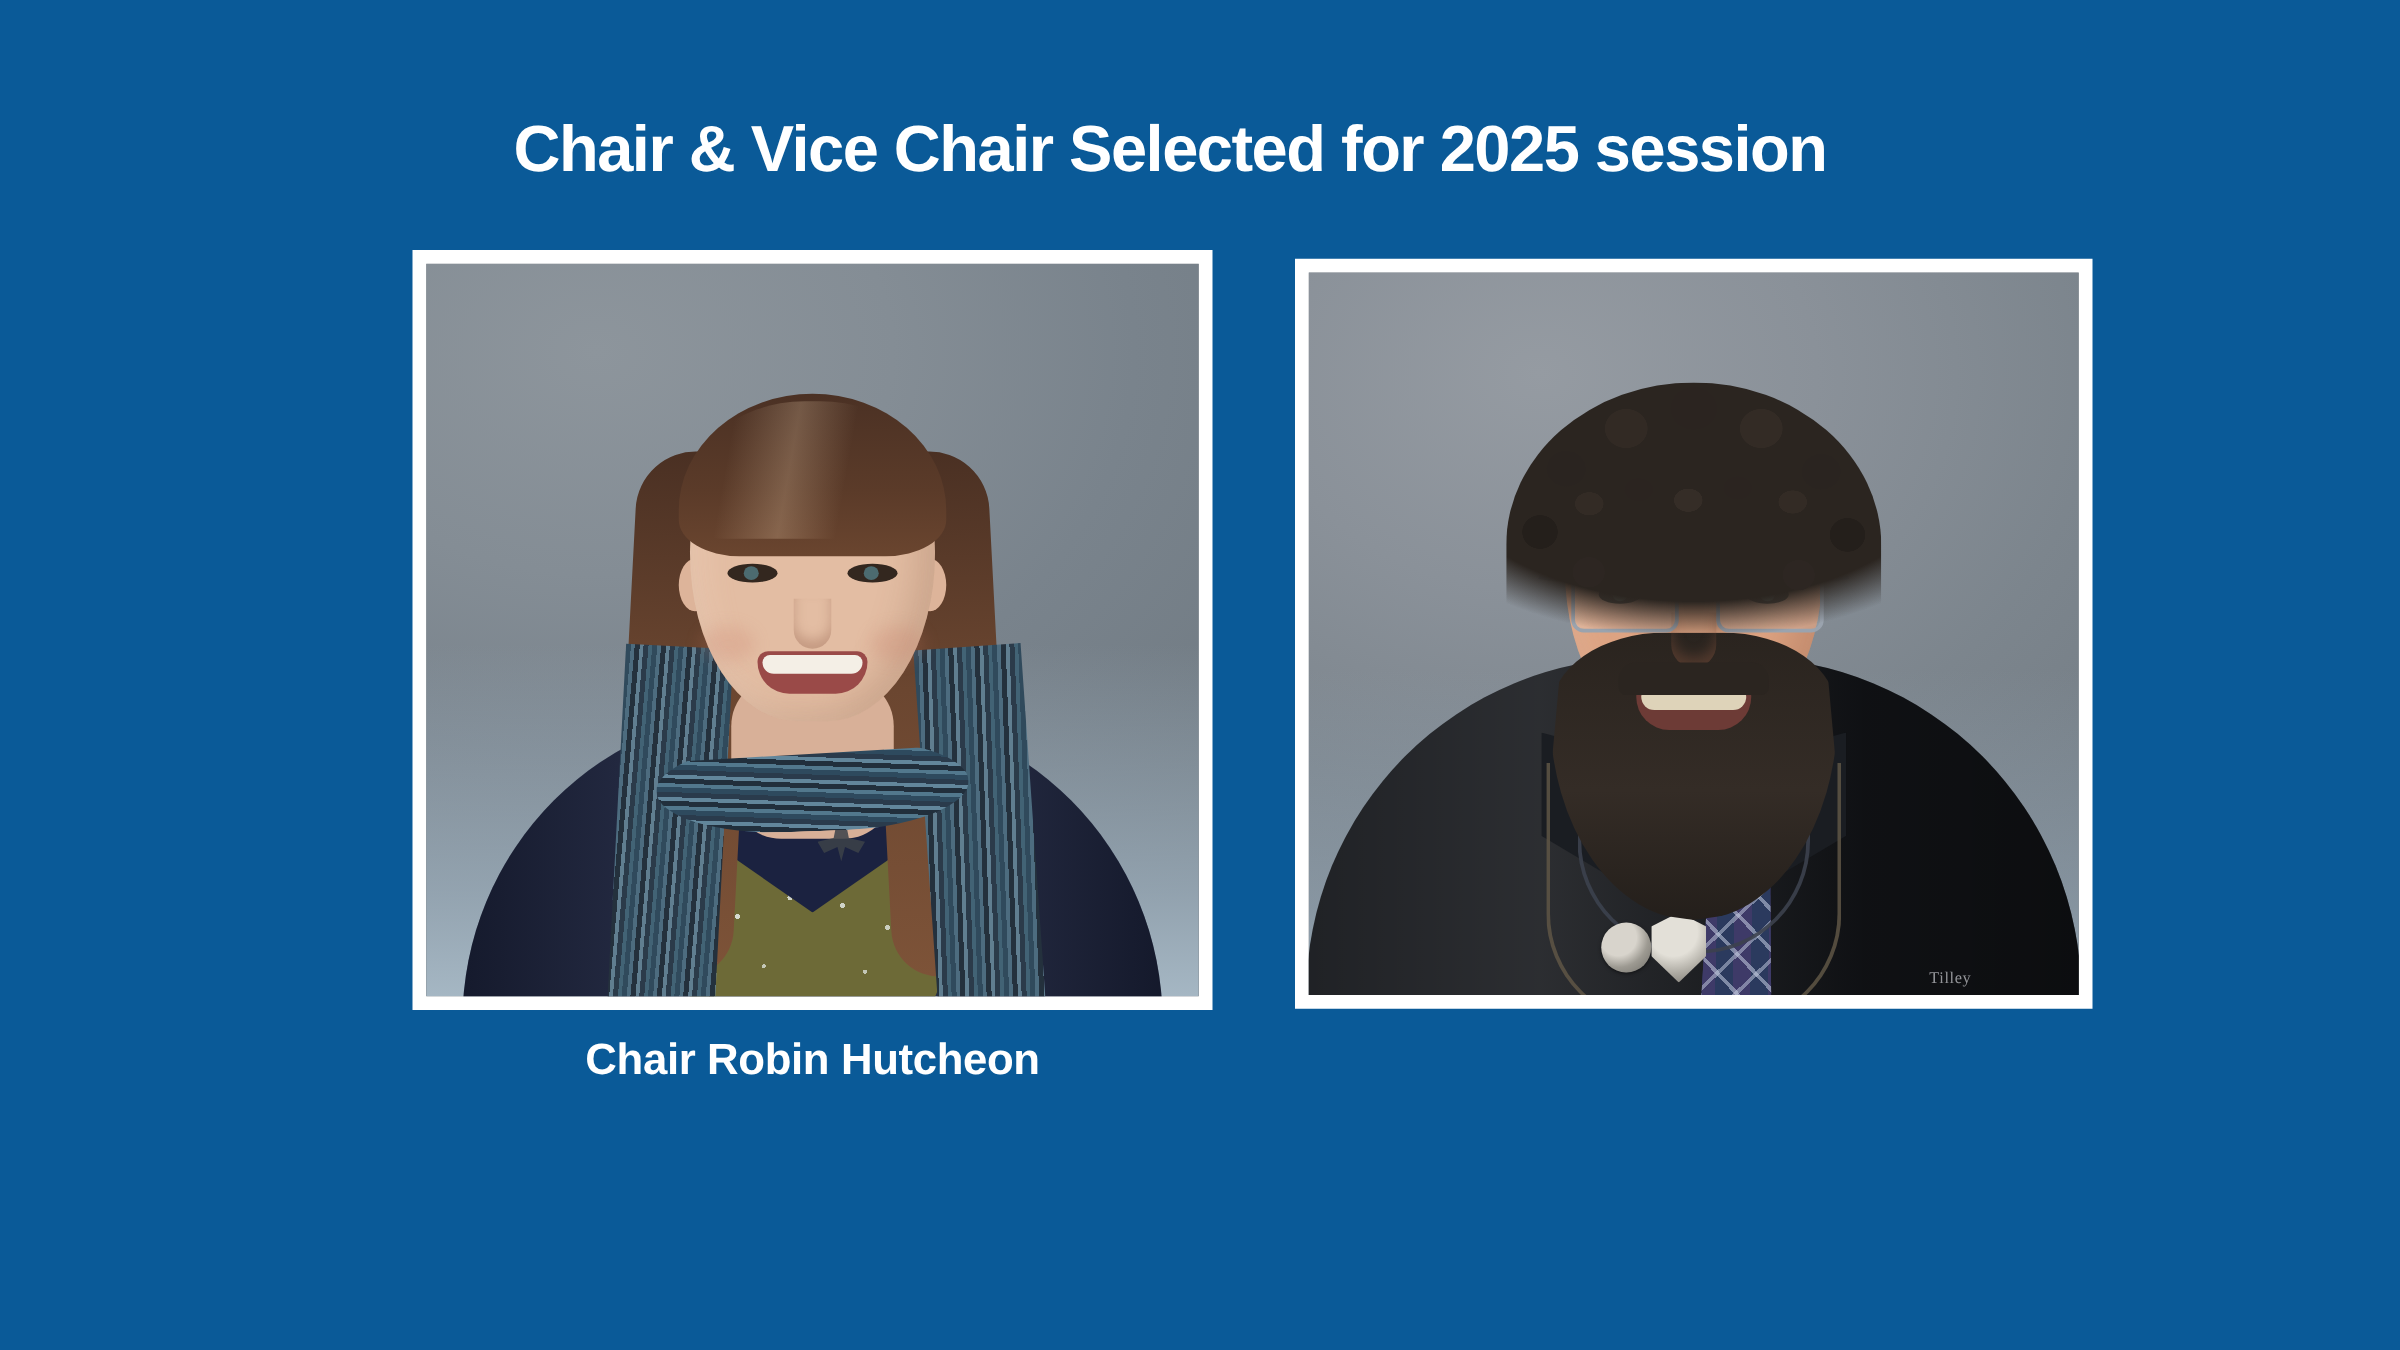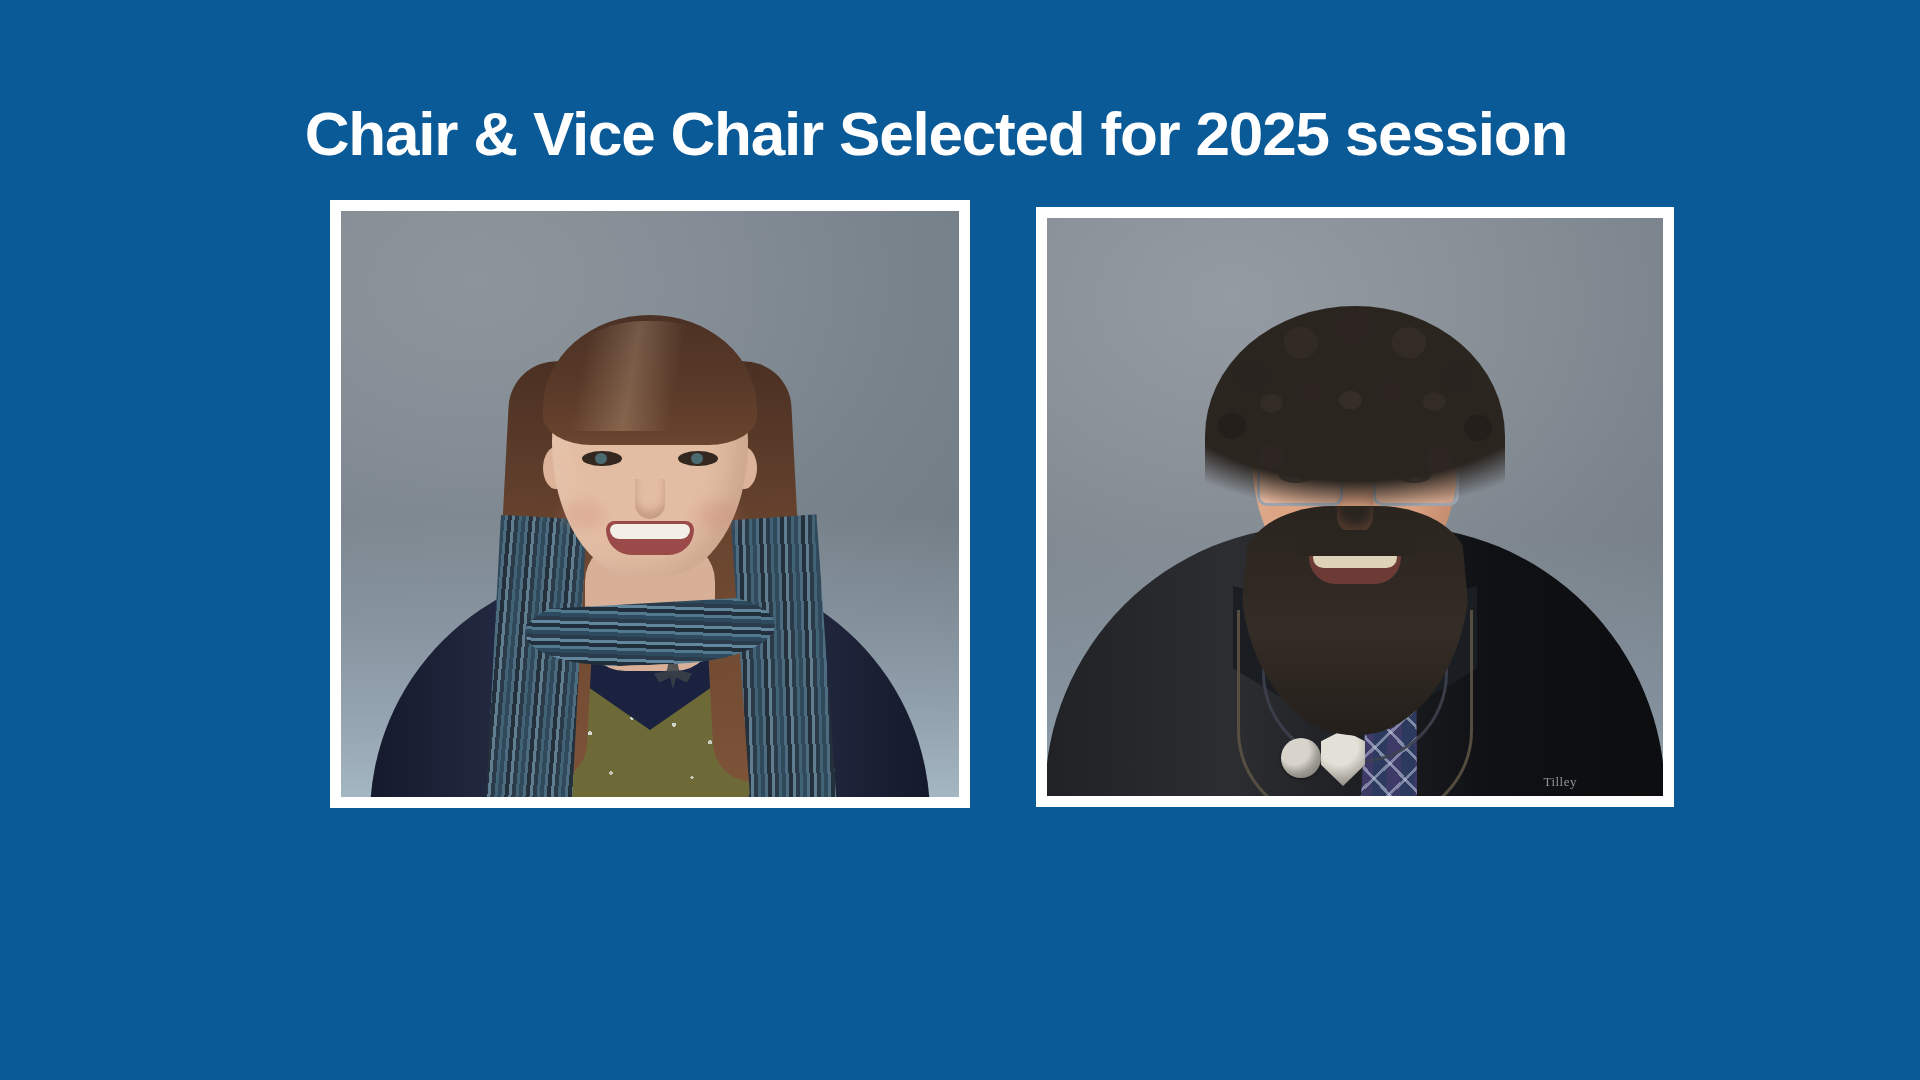--- a/index.html
+++ b/index.html
@@ -26,21 +26,21 @@
   
   .title {
     position: absolute;
     top: 56px;
     left: 0;
     width: 1872px;
     text-align: center;
     color: #ffffff;
     font-family: "Liberation Sans", sans-serif;
     font-weight: bold;
-    font-size: 62px;
+    font-size: 52px;
     letter-spacing: -1.2px;
     line-height: 1.15;
     white-space: nowrap;
   }
 
   
   .cards {
     position: absolute;
     top: 0;
     left: 0;
@@ -496,20 +496,21 @@
             <div class="p1-eye-r"></div>
             <div class="p1-nose"></div>
             <div class="p1-mouth">
               <div class="p1-teeth"></div>
             </div>
             <div class="p1-hair-top"></div>
             <div class="p1-hair-sheen"></div>
           </div>
         </div>
       </div>
+      <div class="caption">Chair Robin Hutcheon</div>
     </div>
 
     <div class="card right">
       <div class="frame">
         <div class="photo">
           <div class="bg-grad-b"></div>
           <div class="p2">
             <div class="p2-torso"></div>
             <div class="p2-torso-sh"></div>
             <div class="p2-neck"></div>

